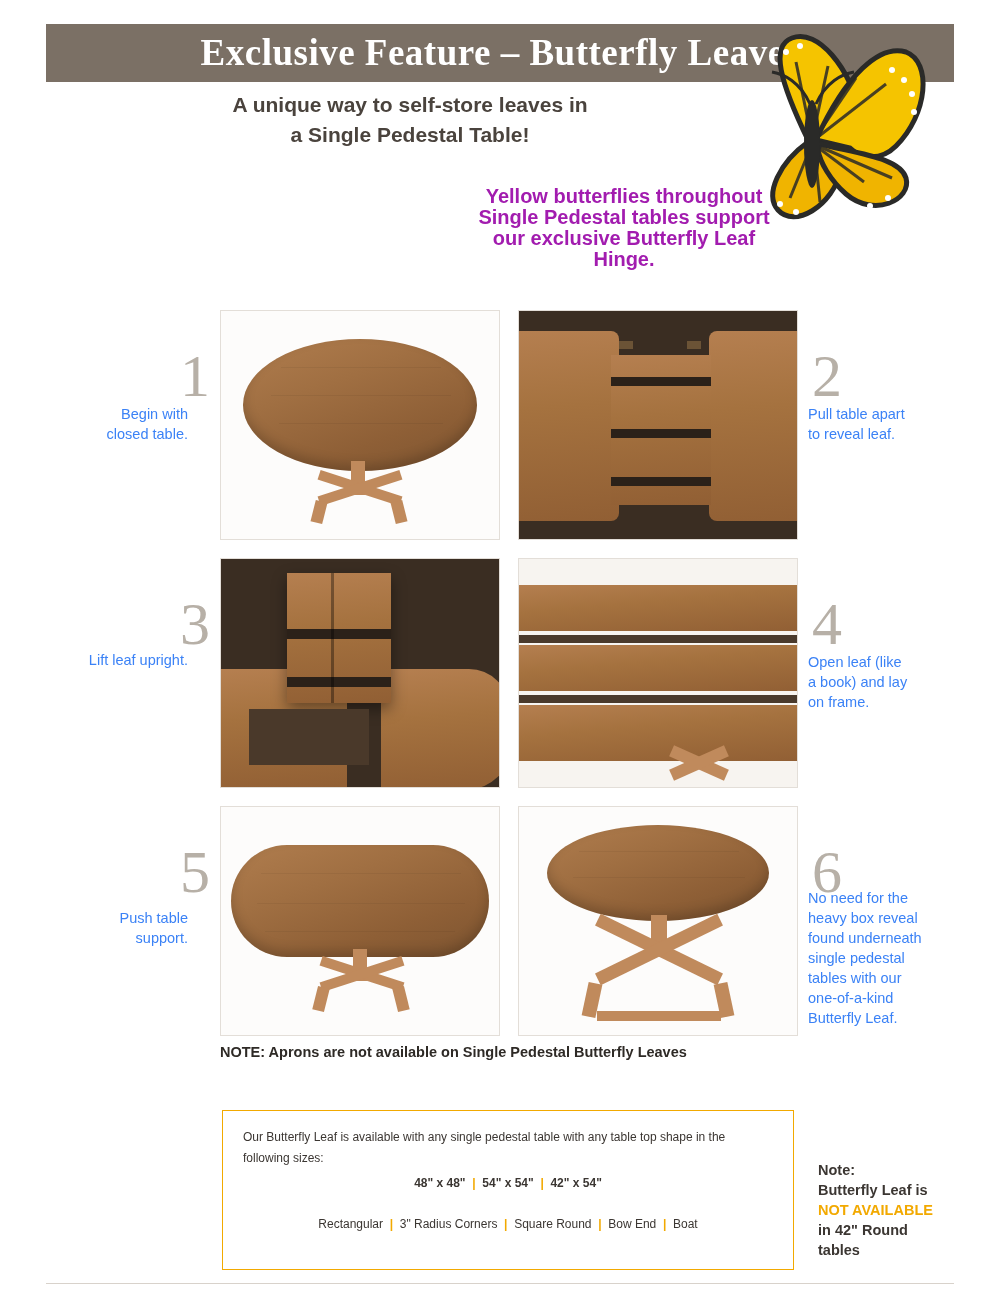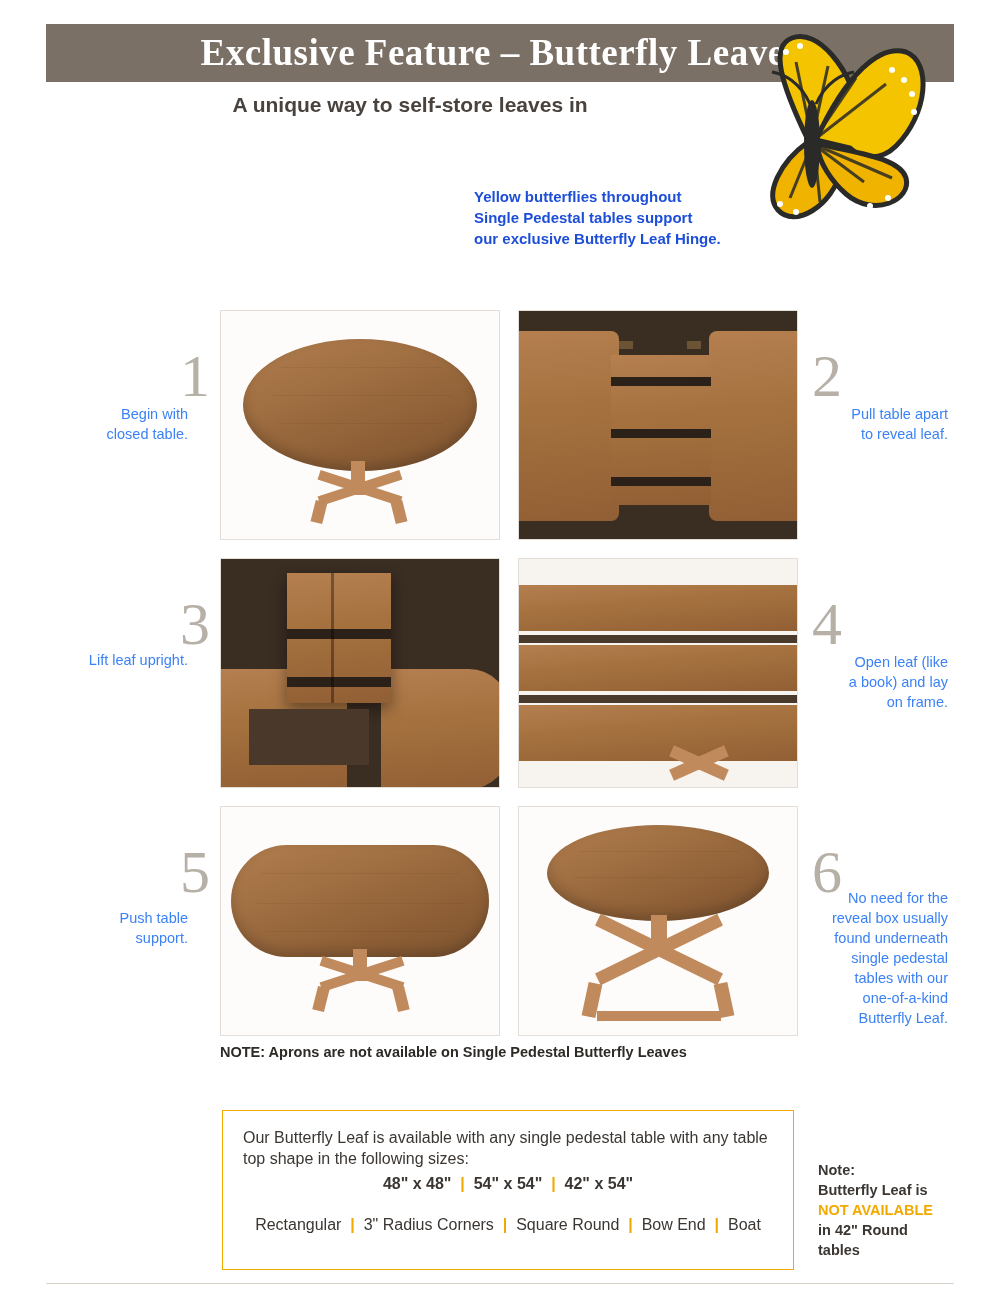--- a/index.html
+++ b/index.html
@@ -25,21 +25,21 @@
     font-size:37px;
     letter-spacing:0.5px;
   }
   .subtitle{
     position:absolute;left:150px;top:90px;width:520px;
     font-size:21px;font-weight:bold;line-height:30px;
     color:#4a433d;text-align:center;
   }
   .yellow-note{
     position:absolute;left:474px;top:186px;width:300px;
-    color:#1d4ed8;font-weight:bold;font-size:15px;line-height:21px;
+    color:#a21caf;font-weight:bold;font-size:20px;line-height:21px;text-align:center;
   }
 
   
   .butterfly{
     position:absolute;left:660px;top:22px;width:300px;height:250px;
   }
 
   
   .photo{
     position:absolute;
@@ -63,41 +63,41 @@
   .n2{left:812px;top:346px;}
   .n3{left:180px;top:594px;}
   .n4{left:812px;top:594px;}
   .n5{left:180px;top:842px;}
   .n6{left:812px;top:842px;}
 
   .cap{
     position:absolute;font-size:14.5px;line-height:20px;color:#3b82f6;
   }
   .cap-left{text-align:right;width:140px;}
-  .cap-right{text-align:right;width:140px;}
+  .cap-right{text-align:left;width:140px;}
   .c1{left:48px;top:404px;}
   .c2{left:808px;top:404px;}
   .c3{left:48px;top:650px;}
   .c4{left:808px;top:652px;}
   .c5{left:48px;top:888px;margin-top:20px;}
   .c6{left:808px;top:888px;}
 
   .note-line{
     position:absolute;left:220px;top:1044px;width:700px;
     font-size:14.5px;font-weight:bold;color:#2e2a26;
   }
 
   
   .info-box{
     position:absolute;left:222px;top:1110px;width:572px;height:160px;
     border:1.5px solid #f2a900;
     box-sizing:border-box;
     padding:16px 20px;
   }
-  .info-text{font-size:16px;line-height:21px;color:#3b3632;}
+  .info-text{font-size:12px;line-height:21px;color:#3b3632;}
   .info-center{text-align:center;font-weight:bold;margin-top:4px;}
   .info-sep{color:#f2a900;font-weight:bold;}
   .info-gap{height:16px;}
   .bold-in{font-weight:bold;}
 
   .side-note{
     position:absolute;left:818px;top:1160px;width:170px;
     font-size:14.5px;line-height:20px;font-weight:bold;color:#3b3632;
   }
   .side-note .na{color:#f2a900;}
@@ -127,20 +127,21 @@
 </style>
 </head>
 <body>
 
 <div class="banner">
   <div class="banner-title">Exclusive Feature – Butterfly Leaves</div>
 </div>
 
 <div class="subtitle">
   <div>A unique way to self-store leaves in</div>
+  <div>a Single Pedestal Table!</div>
 </div>
 
 <div class="yellow-note">
   <div>Yellow butterflies throughout</div>
   <div>Single Pedestal tables support</div>
   <div>our exclusive Butterfly Leaf Hinge.</div>
 </div>
 
 <svg class="butterfly" viewBox="0 0 300 250">
   <g>
@@ -283,21 +284,21 @@
     <div class="ped" style="left:72px;top:136px;width:136px;height:13px;transform:rotate(26deg);"></div>
     <div class="ped" style="left:72px;top:136px;width:136px;height:13px;transform:rotate(-26deg);"></div>
     <div class="ped" style="left:66px;top:176px;width:14px;height:34px;transform:rotate(12deg);"></div>
     <div class="ped" style="left:198px;top:176px;width:14px;height:34px;transform:rotate(-12deg);"></div>
     <div class="ped" style="left:78px;top:204px;width:124px;height:10px;"></div>
   </div>
 </div>
 <div class="num n6">6</div>
 <div class="cap cap-right c6">
   <div>No need for the</div>
-  <div>reveal box usually</div>
+  <div>heavy box reveal</div>
   <div>found underneath</div>
   <div>single pedestal</div>
   <div>tables with our</div>
   <div>one-of-a-kind</div>
   <div>Butterfly Leaf.</div>
 </div>
 
 <div class="note-line">NOTE: Aprons are not available on Single Pedestal Butterfly Leaves</div>
 
 <div class="info-box">

